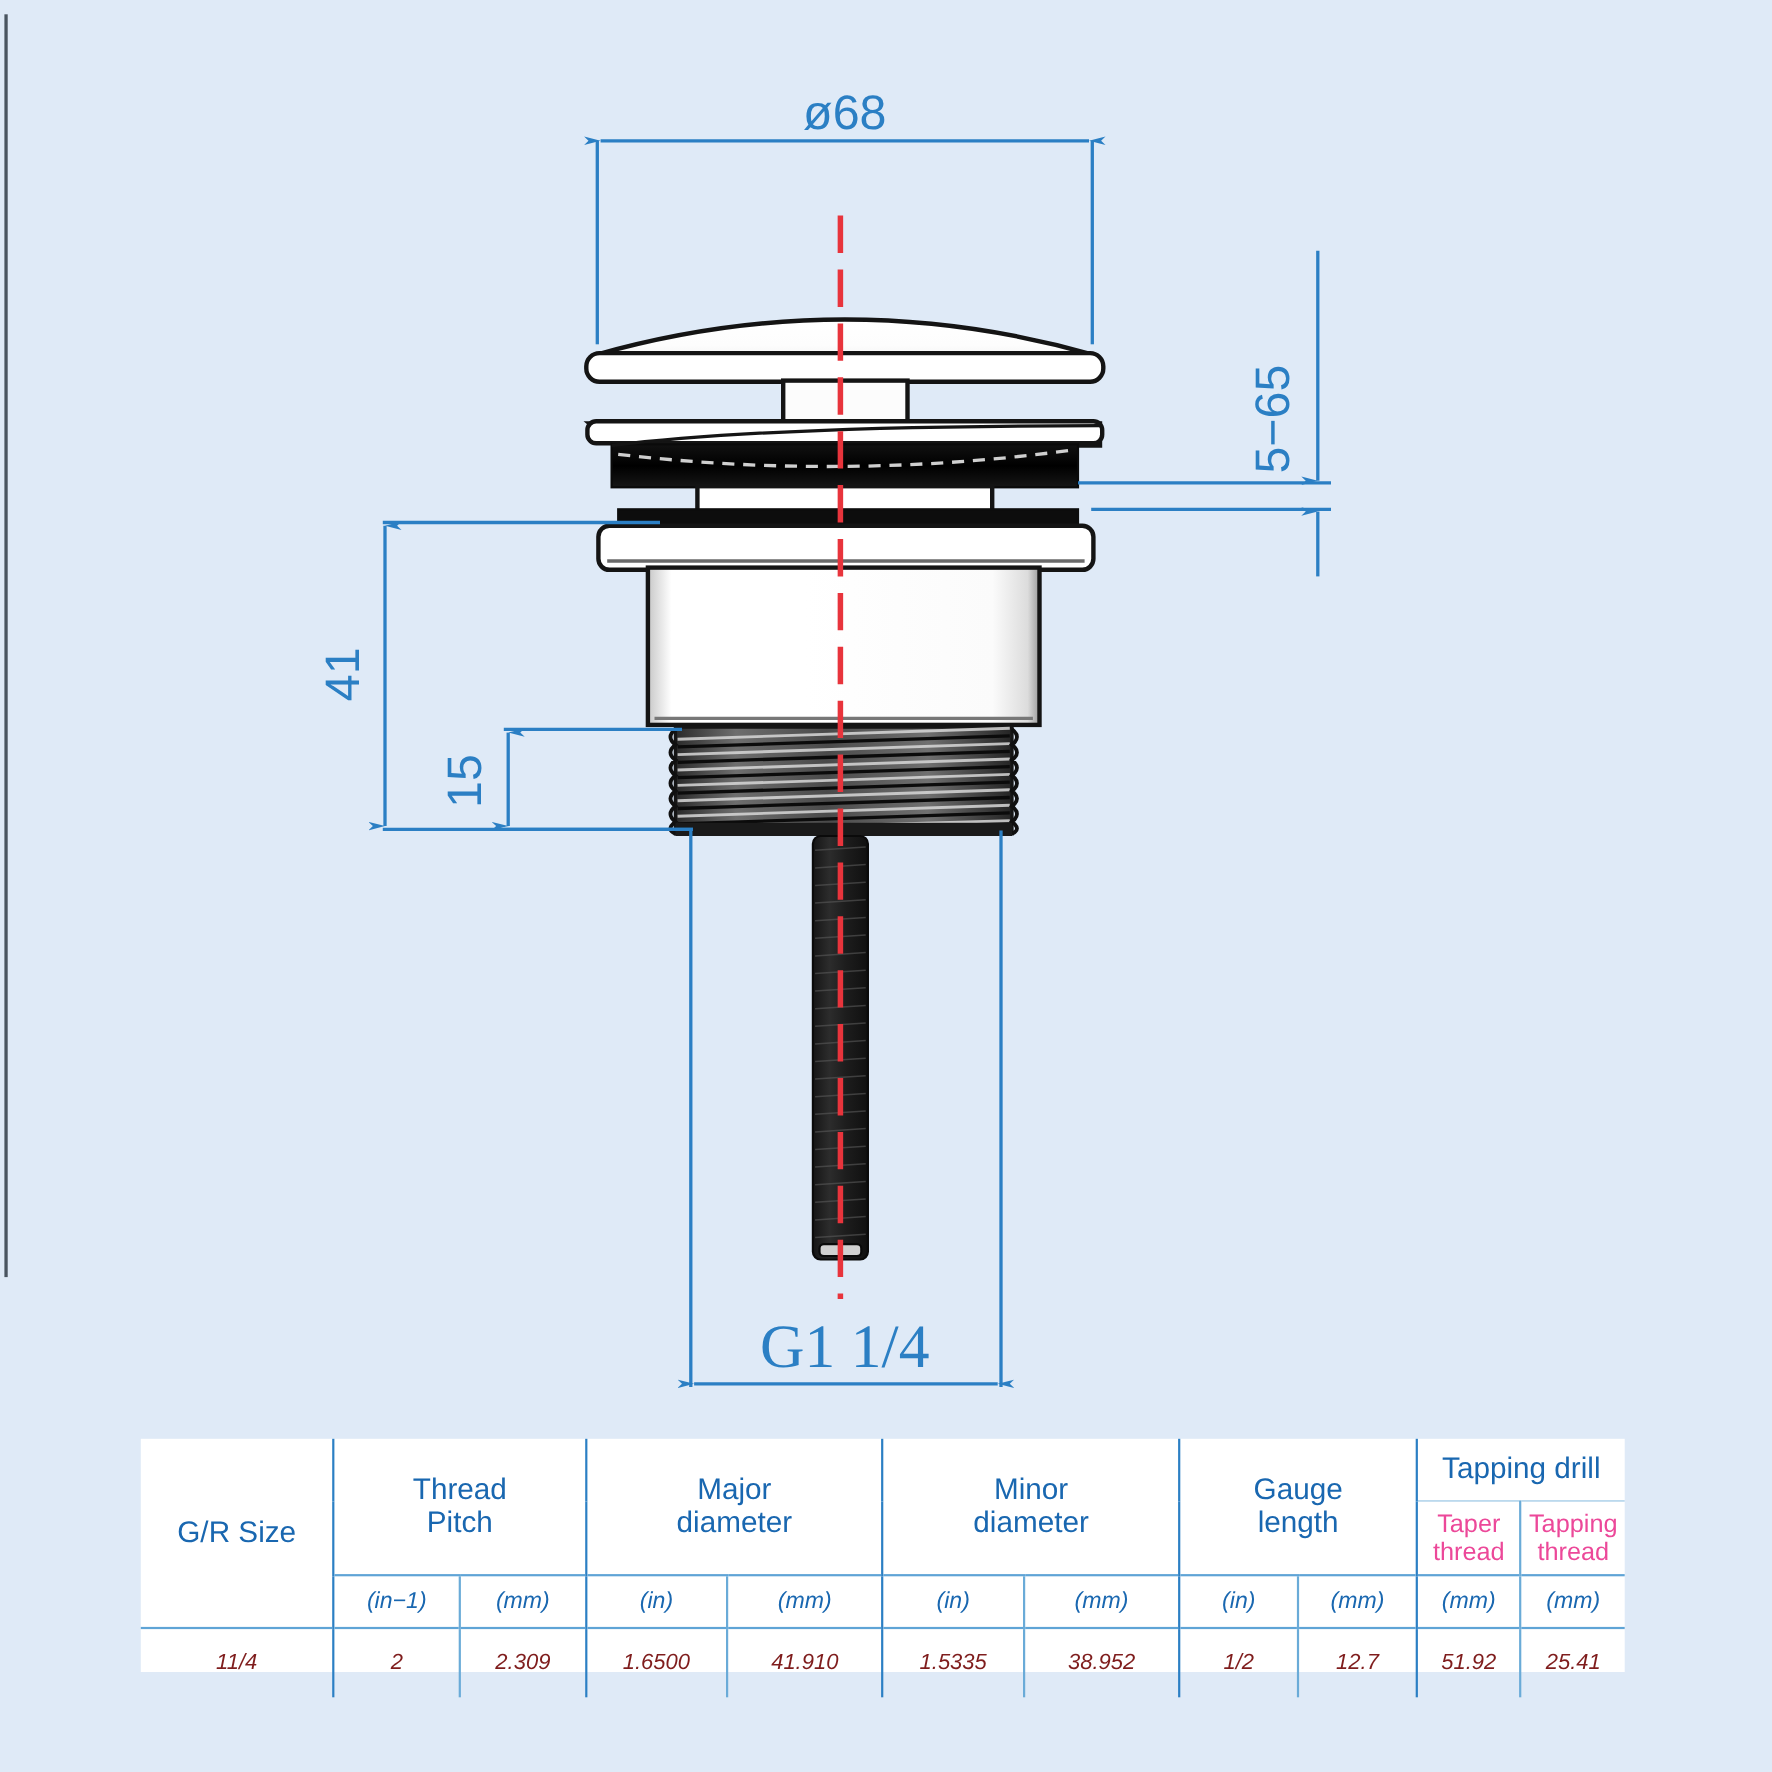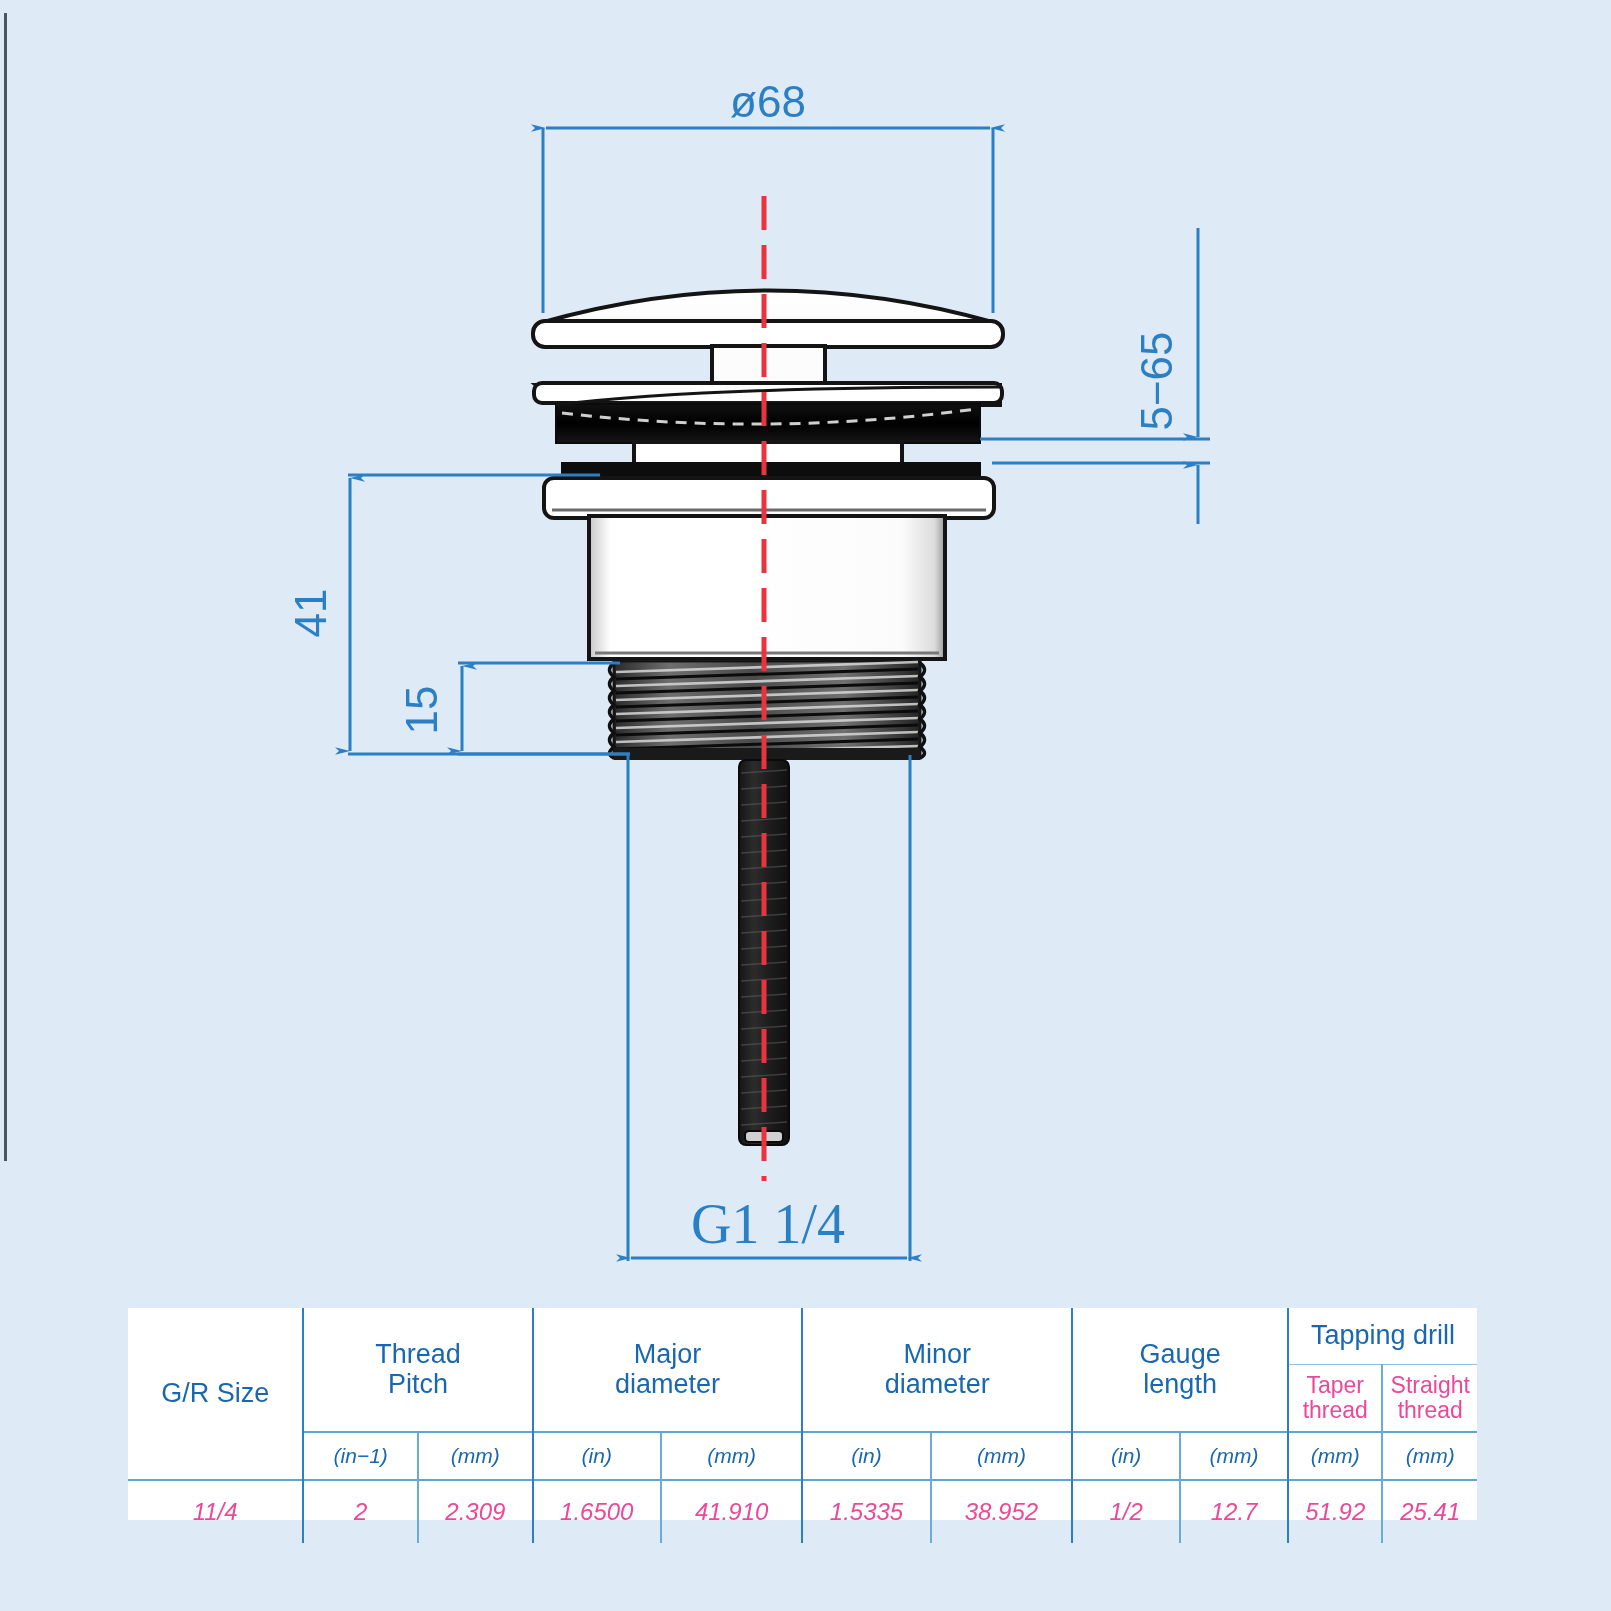--- a/index.html
+++ b/index.html
@@ -55,22 +55,22 @@
     font-size: 27px;
     font-weight: bold;
     color: #1967b0;
   }
   .hdr-unit {
     font-size: 21px;
     font-weight: bold;
     color: #1967b0;
   }
   .val-cell {
-    font-size: 24px;
-    color: #ec4899;
+    font-size: 20px;
+    color: #7f1d1d;
   }
   .vdiv-major { border-left: 2.5px solid #2b7fc4; }
   .vdiv-minor { border-left: 2px solid #6aabd8; }
   .hdiv { border-top: 2px solid #5fa4d6; font-style: italic; }
   .hdiv-thin { border-top: 1.5px solid #8fc0e2; }
   .tapping-sub { font-size: 23px; font-weight: bold; color:#ec4899; line-height:1.04; }
   .edge-line {
     position: absolute;
     left: 4px;
     top: 0;
@@ -305,21 +305,21 @@
             <div>length</div>
           </td>
           <td colspan="2" class="hdr-main vdiv-major" style="height:56px">Tapping drill</td>
         </tr>
         <tr>
           <td class="tapping-sub vdiv-major hdiv-thin" style="height:66px">
             <div>Taper</div>
             <div>thread</div>
           </td>
           <td class="tapping-sub vdiv-minor hdiv-thin">
-            <div>Straight</div>
+            <div>Tapping</div>
             <div>thread</div>
           </td>
         </tr>
         <tr>
           <td class="hdr-unit vdiv-major hdiv" style="height:46px">(in−1)</td>
           <td class="hdr-unit vdiv-minor hdiv">(mm)</td>
           <td class="hdr-unit vdiv-major hdiv">(in)</td>
           <td class="hdr-unit vdiv-minor hdiv">(mm)</td>
           <td class="hdr-unit vdiv-major hdiv">(in)</td>
           <td class="hdr-unit vdiv-minor hdiv">(mm)</td>

